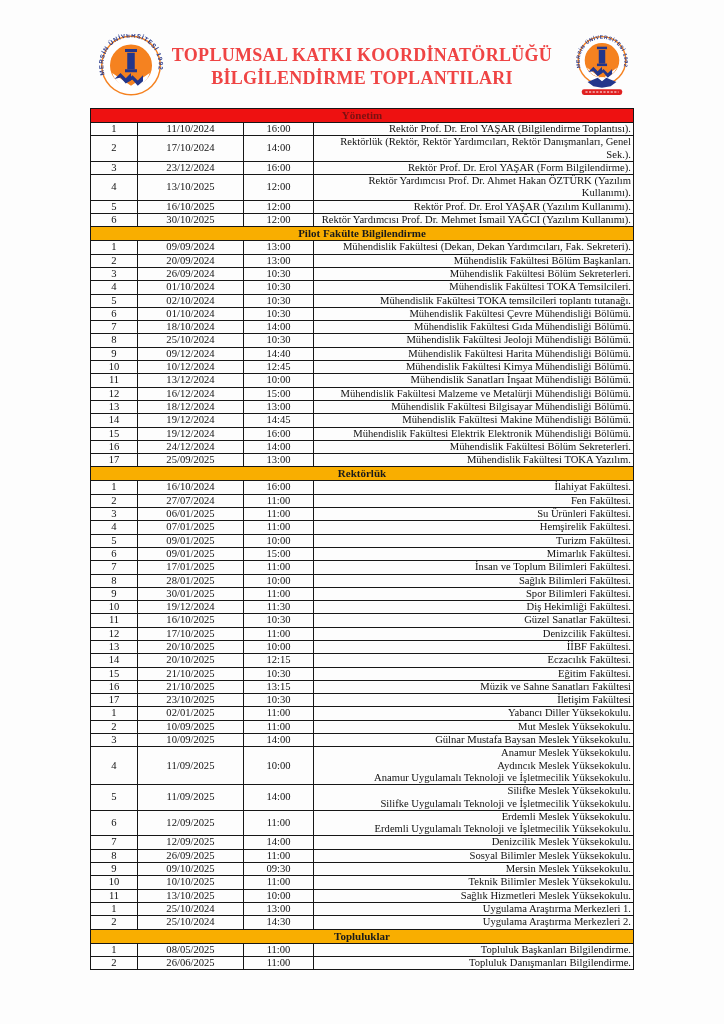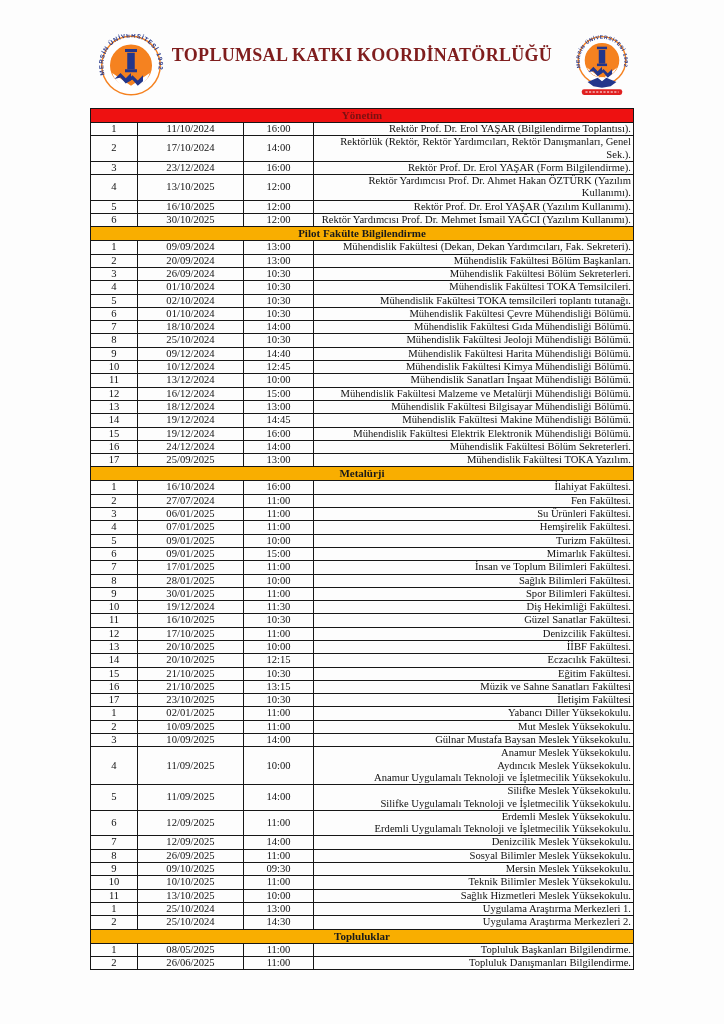--- a/index.html
+++ b/index.html
@@ -24,21 +24,21 @@
   .logo { position: absolute; top: 34px; }
   .logo-left  { left: 93px; }
   .logo-right { left: 566px; }
   .doc-title {
     padding-top: 44px;
     text-align: center;
     font-weight: bold;
     font-size: 18px;
     line-height: 23px;
     letter-spacing: 0.3px;
-    color: #7f1d1d;
+    color: #ef4444;
   }
   table.meetings {
     width: 544px;
     margin: 4px auto 0 auto;
     border-collapse: collapse;
     table-layout: fixed;
   }
   col.c-no   { width: 47px; }
   col.c-date { width: 106px; }
   col.c-time { width: 70px; }
@@ -108,20 +108,21 @@
         <path d="M 31,52 L 38,45 L 44,51 L 50,45 L 50,54 L 44,58 L 38,51 Z" fill="#23368b"></path>
         <path d="M 45,55 L 52,48 L 58,54 L 64,48 L 64,55 L 58,60 L 52,53 Z" fill="#23368b"></path>
         <path d="M 30,66 L 44,60 L 50,65 L 56,60 L 70,66 L 62,72 L 50,74 L 38,72 Z" fill="#23368b"></path>
         <rect x="22" y="76" width="56" height="8" rx="3" fill="#e02020"></rect>
         <line x1="27" y1="80" x2="73" y2="80" stroke="#ffffff" stroke-width="1.6" stroke-dasharray="3 2"></line>
       </svg>
     </div>
 
     <div class="doc-title">
       <div>TOPLUMSAL KATKI KOORDİNATÖRLÜĞÜ</div>
+      <div>BİLGİLENDİRME TOPLANTILARI</div>
     </div>
   </div>
 
   <table class="meetings">
     <colgroup>
       <col class="c-no">
       <col class="c-date">
       <col class="c-time">
       <col class="c-desc">
     </colgroup>
@@ -264,21 +265,21 @@
           <td>14:00</td>
           <td class="desc">Mühendislik Fakültesi Bölüm Sekreterleri.</td>
         </tr>
         <tr>
           <td>17</td>
           <td>25/09/2025</td>
           <td>13:00</td>
           <td class="desc">Mühendislik Fakültesi TOKA Yazılım.</td>
         </tr>
         <tr>
-          <td colspan="4" class="sec amber">Metalürji</td>
+          <td colspan="4" class="sec amber">Rektörlük</td>
         </tr>
         <tr>
           <td>1</td>
           <td>16/10/2024</td>
           <td>16:00</td>
           <td class="desc">İlahiyat Fakültesi.</td>
         </tr>
         <tr>
           <td>2</td>
           <td>27/07/2024</td>

